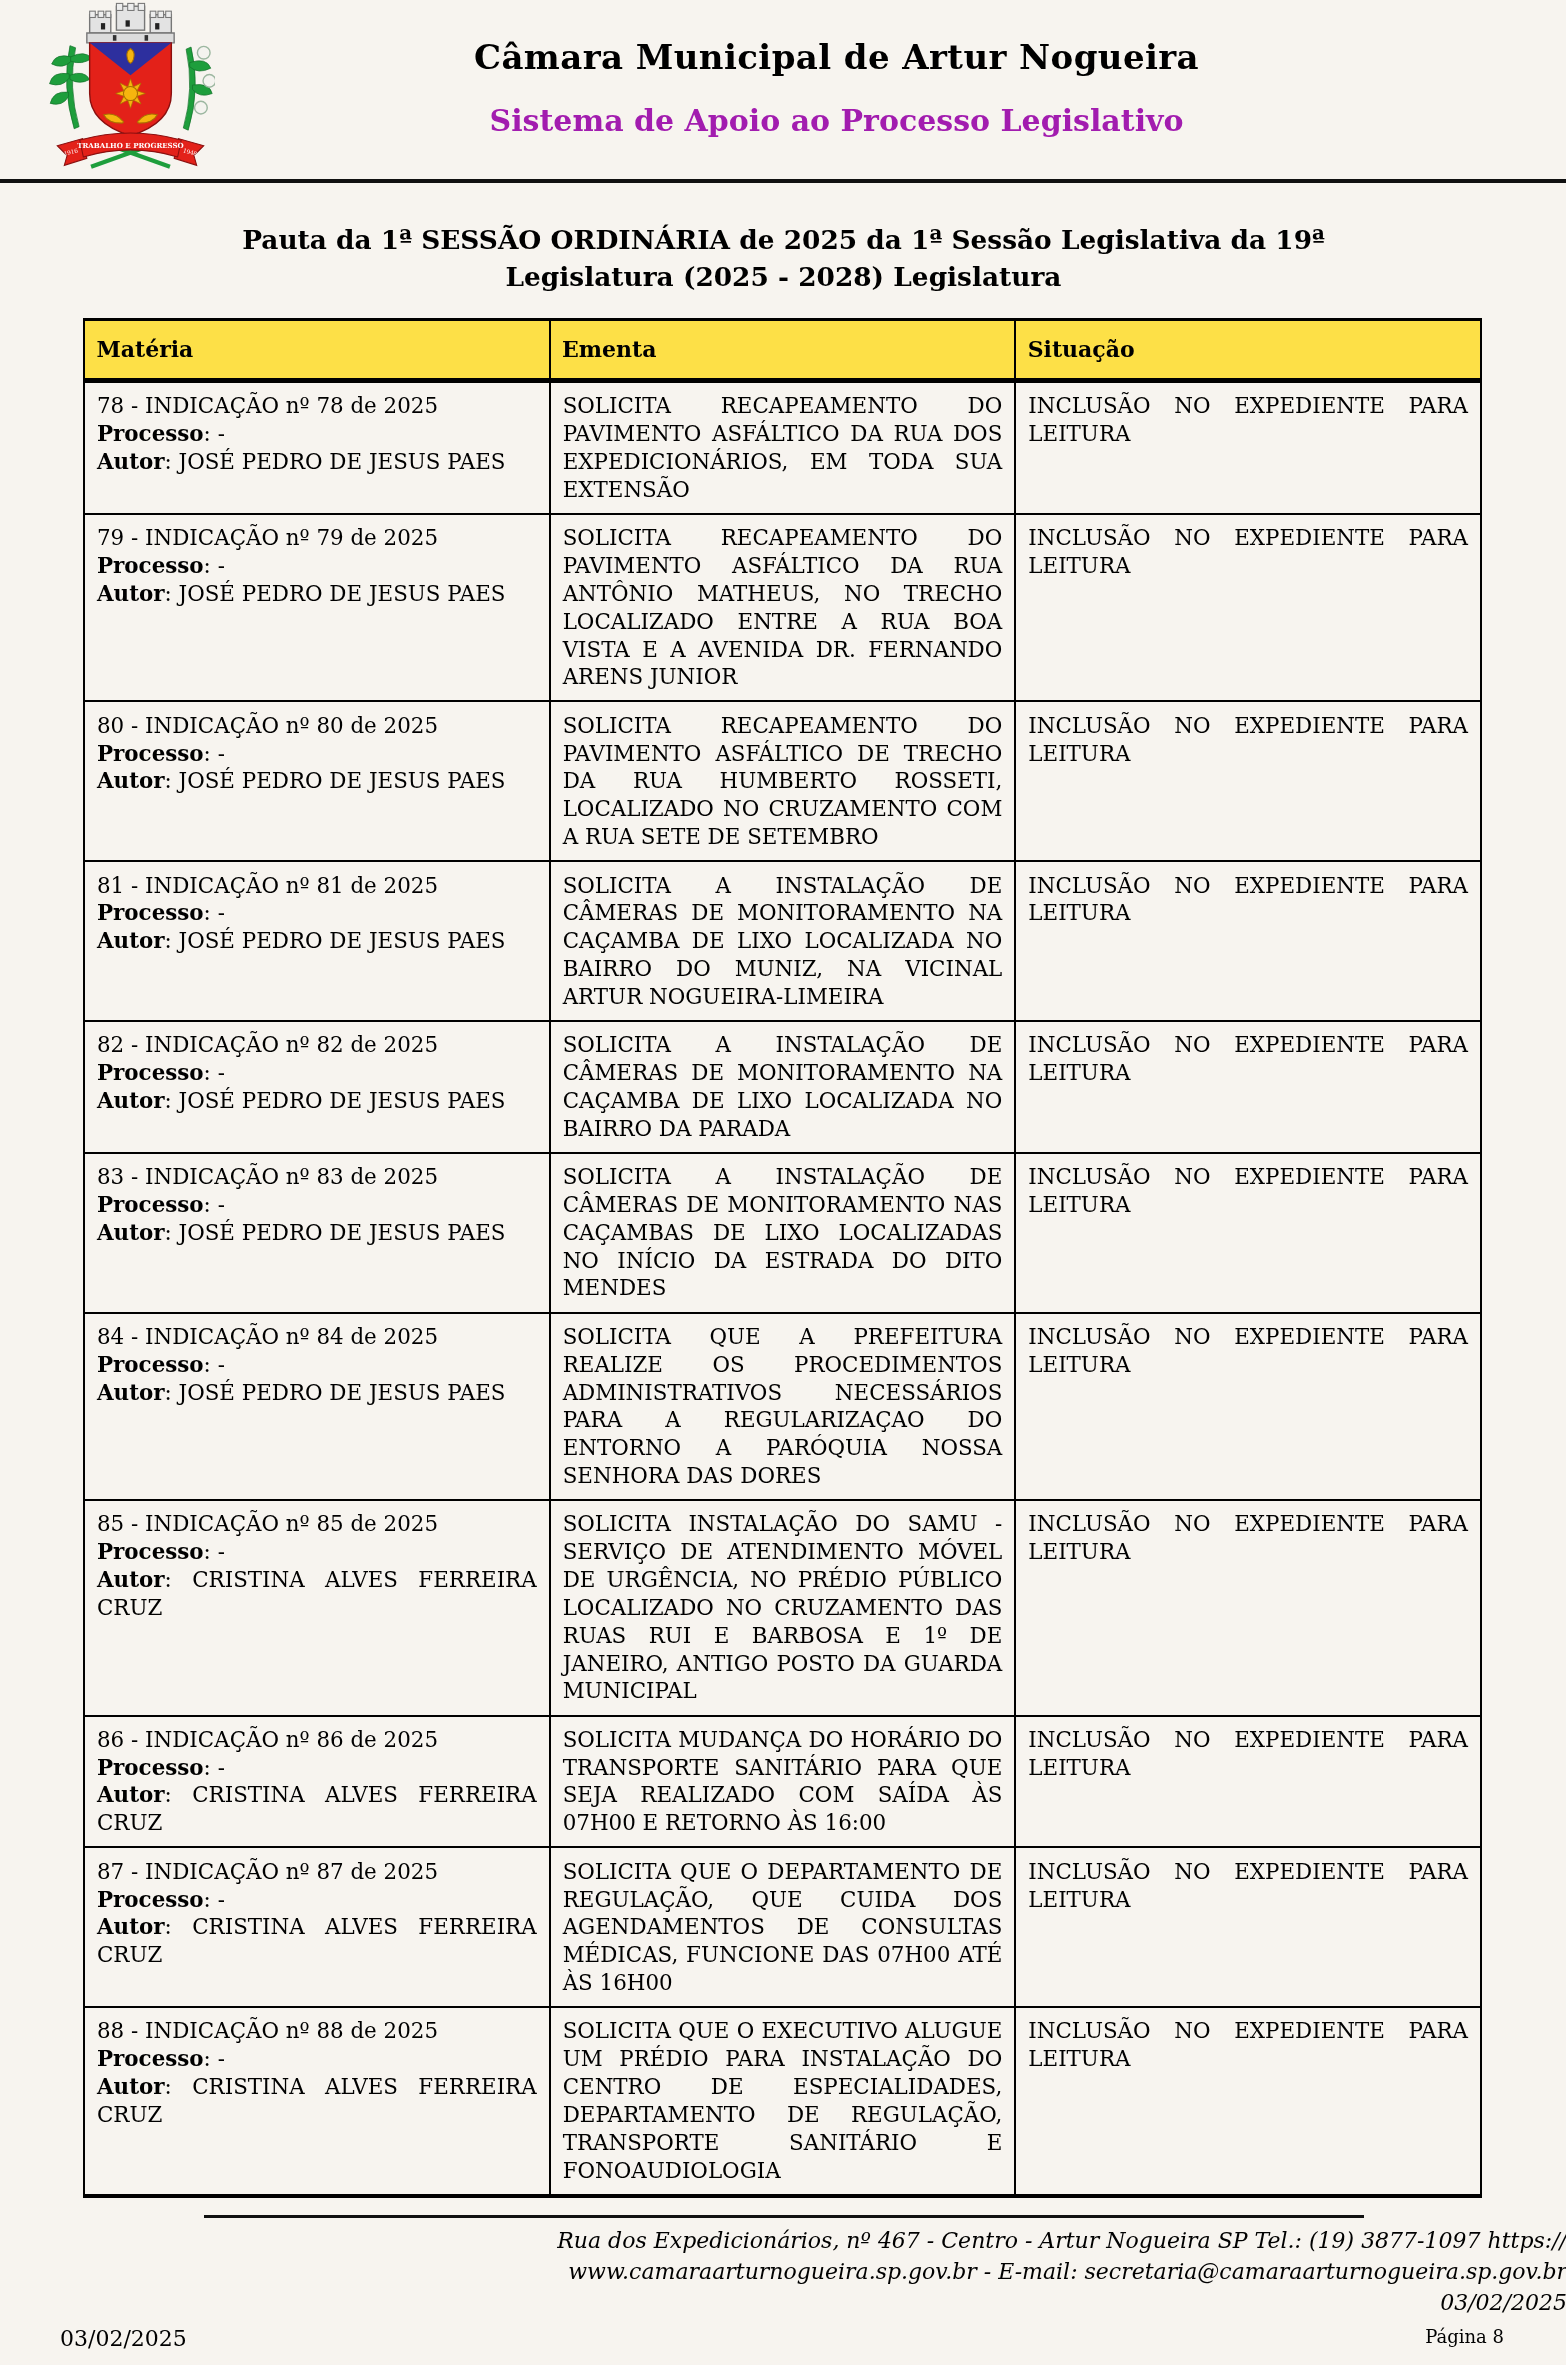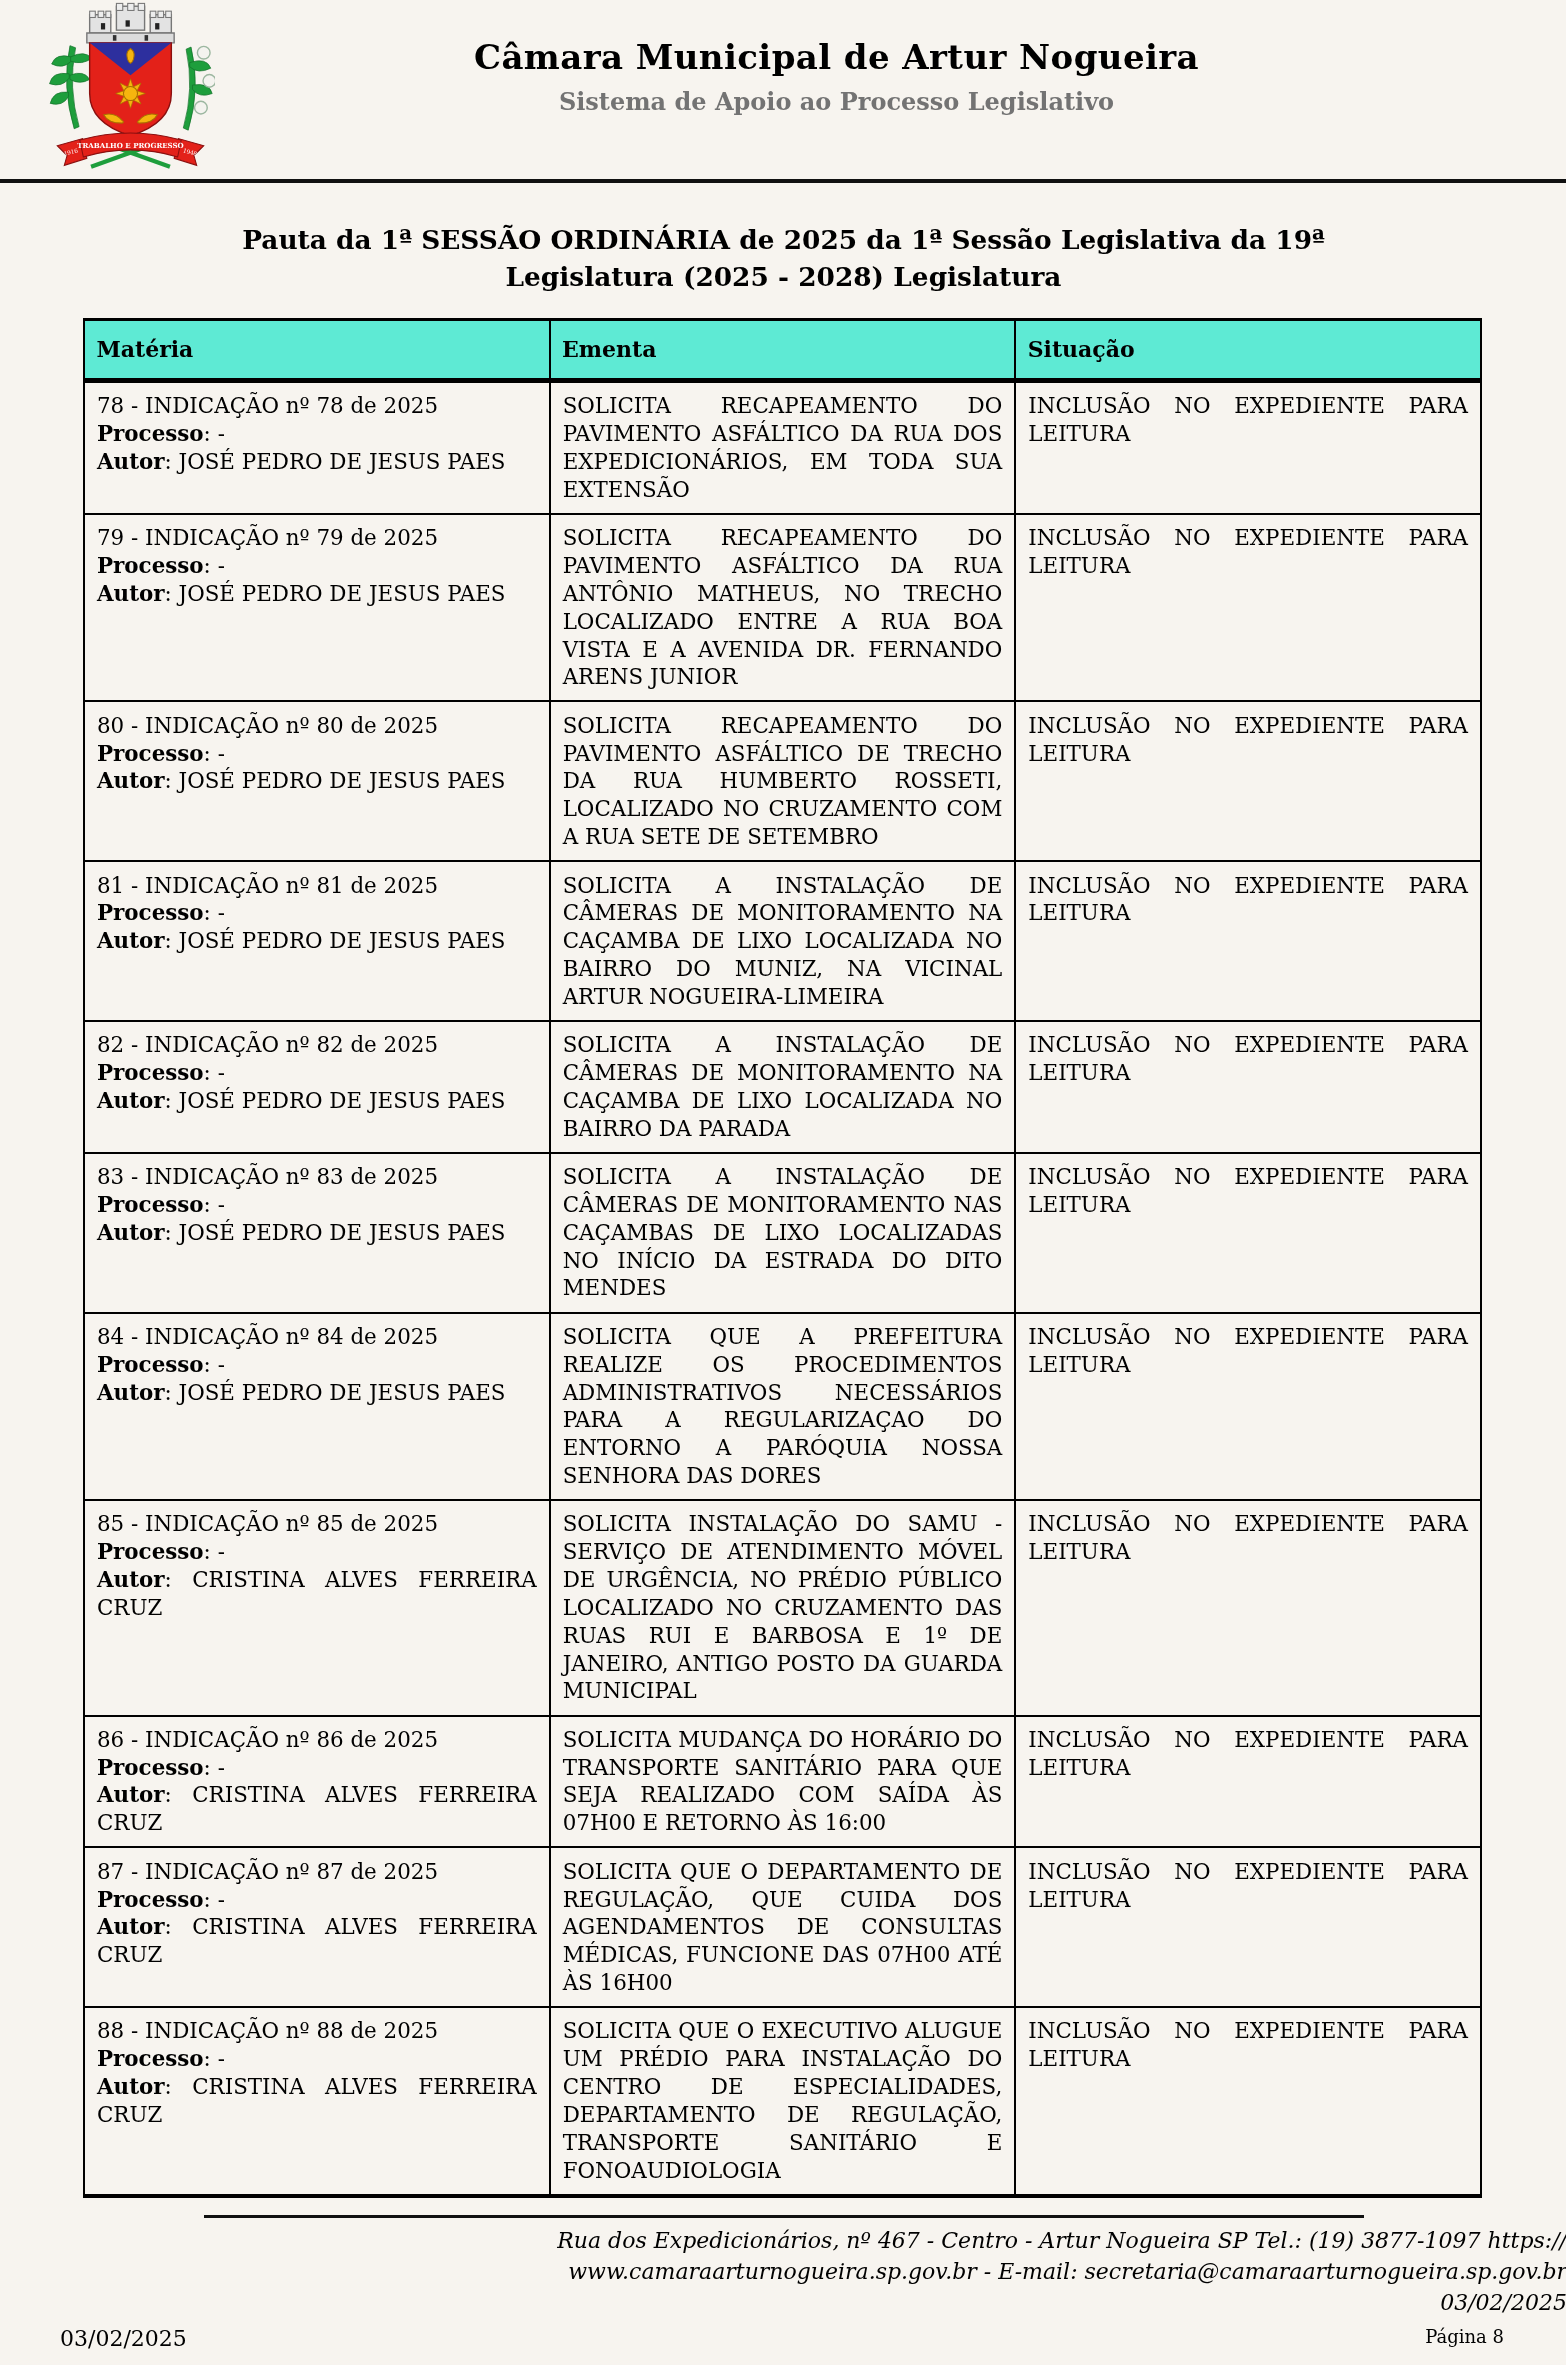--- a/index.html
+++ b/index.html
@@ -10,34 +10,34 @@
     background:#f7f4ef;
     font-family:"DejaVu Serif","Liberation Serif",serif;
     color:#000;
     overflow:hidden;
   }
   
   .header{position:absolute;top:0;left:0;right:0;height:179px;}
   .logo{position:absolute;left:46px;top:1.4px;width:169px;height:171px;}
   .header-text{position:absolute;left:107px;top:0;width:1459px;text-align:center;}
   .org-title{margin-top:37px;font-size:34px;font-weight:bold;letter-spacing:0.4px;}
-  .org-subtitle{margin-top:10px;font-size:24px;font-weight:bold;color:#737373;}
+  .org-subtitle{margin-top:26px;font-size:30px;font-weight:bold;color:#a21caf;}
   .header-rule{position:absolute;top:179px;left:0;width:1567px;height:3.6px;background:#111;}
   
   .doc-title-wrap{position:absolute;top:206px;left:0;right:0;text-align:center;}
   .doc-title{max-width:1171px;margin:15px auto;font-size:26.4px;font-weight:bold;line-height:1.42;}
   
   .pauta-table{
     position:absolute;top:318px;left:83px;width:1399px;
     border-collapse:collapse;table-layout:fixed;
     font-size:21.4px;line-height:1.3;
   }
   .pauta-table col{width:33.33%;}
   .pauta-table th{
-    background:#5eead4;
+    background:#fde047;
     border:2.1px solid #000;
     border-top:3.6px solid #000;
     border-bottom:5px solid #000;
     height:57px;
     text-align:left;vertical-align:middle;
     font-size:22px;font-weight:bold;
     padding:0 11.4px;
     margin-left:15px;
   }
   .pauta-table td{

